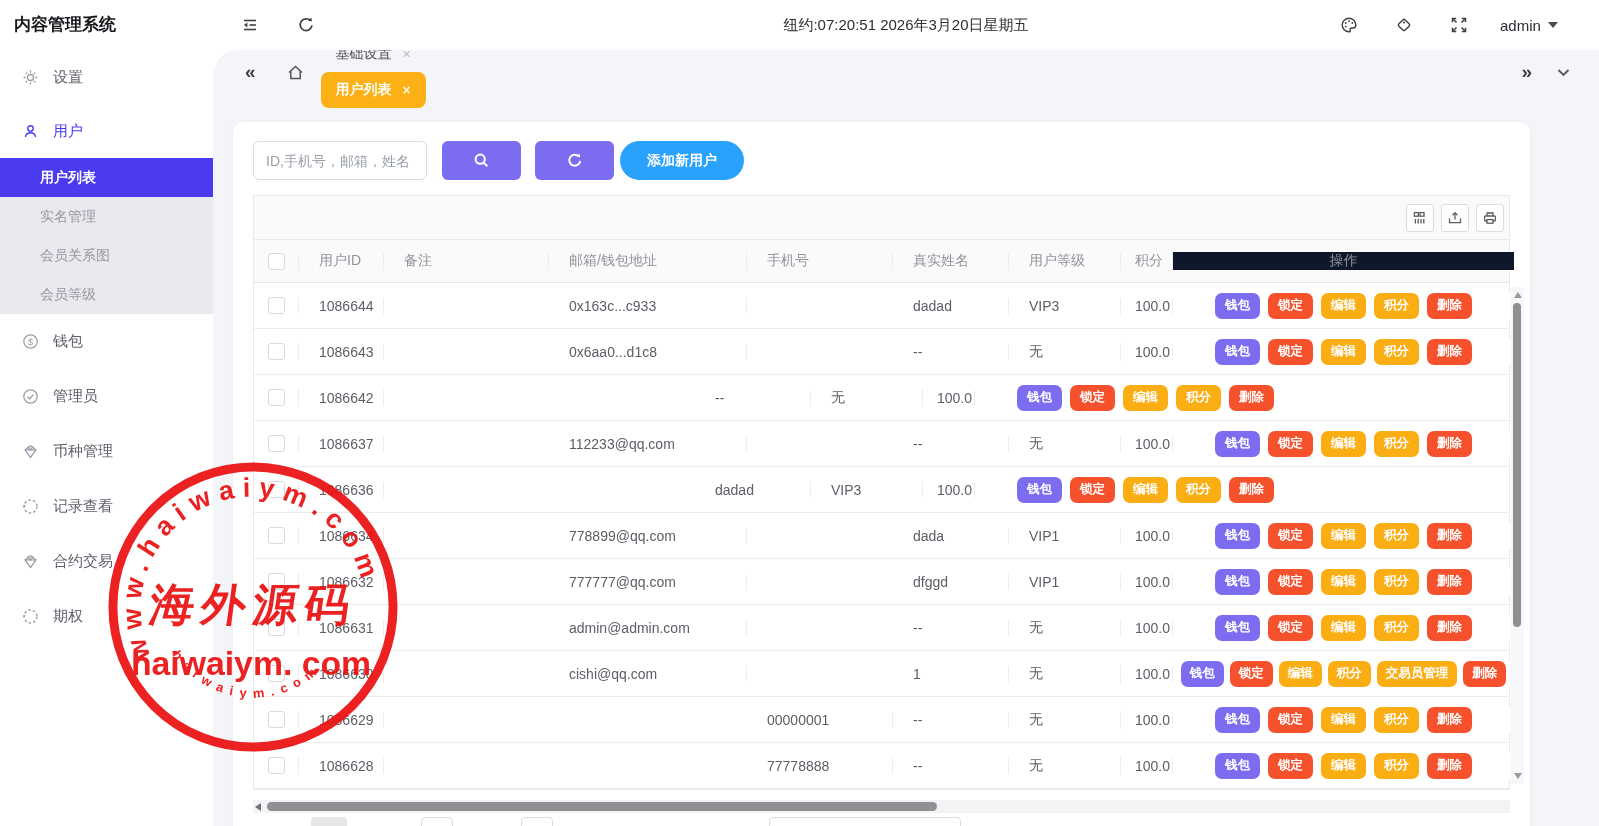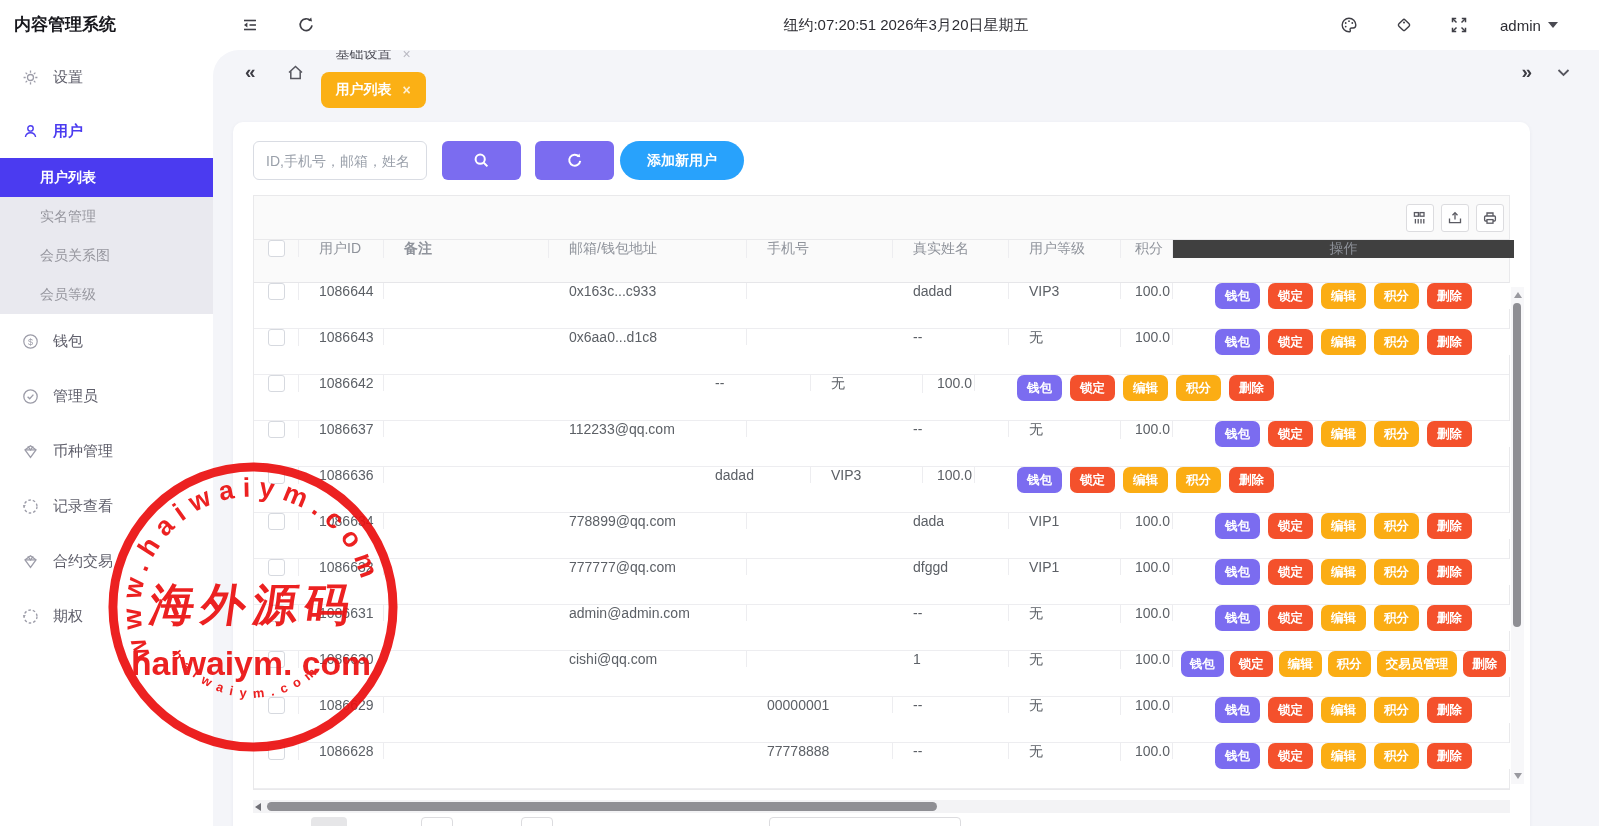--- a/index.html
+++ b/index.html
@@ -21,21 +21,21 @@
   .admin-box { position:absolute; left:1500px; top:0; height:50px; display:flex; align-items:center; gap:7px; cursor:pointer; }
   .admin-name { font-size:15px; color:#2d2d33; }
   .caret { width:0; height:0; border-left:5px solid transparent; border-right:5px solid transparent; border-top:6px solid #4a4a52; }
 
   
   .sidebar { position:absolute; left:0; top:50px; width:213px; height:676px; background:#fff; z-index:4; }
   .side-item { height:54px; display:flex; align-items:center; padding-left:22px; gap:14px; font-size:15px; color:#5f5f6b; cursor:pointer; }
   .side-item .si-icon { width:17px; height:17px; color:#9c9ca8; flex:none; }
   .side-item .si-icon svg { width:17px; height:17px; display:block; }
   .side-item.group2 { height:55px; }
-  .side-item.active { color:var(--primary); font-weight:bold; }
+  .side-item.active { color:var(--primary); font-weight:normal; }
   .side-item.active .si-icon { color:var(--primary); }
   .side-sub { background:#e9e9ef; padding:0; }
   .side-sub-item { height:39px; line-height:39px; padding-left:40px; font-size:14px; color:#97979f; cursor:pointer; }
   .side-sub-item.active { background:var(--primary); color:#fff; font-weight:bold; }
 
   
   .content { position:absolute; left:213px; top:50px; width:1386px; height:776px; background:#f4f5f9; border-top-left-radius:26px; z-index:3; }
 
   
   .tabrow { position:absolute; left:0; top:0; width:100%; height:44px; display:flex; align-items:center; }
@@ -62,29 +62,29 @@
   .btn-sq svg { width:17px; height:17px; }
   .btn-add { position:absolute; left:387px; top:19px; width:124px; height:39px; border:none; border-radius:20px; background:var(--blue); color:#fff; font-size:14px; font-weight:bold; cursor:pointer; font-family:inherit; }
 
   
   .table-box { position:absolute; left:20px; top:73px; width:1257px; border:1px solid #e9e9eb; }
   .tb-toolbar { height:44px; background:#fafafa; border-bottom:1px solid #e9e9eb; position:relative; }
   .mini-btn { position:absolute; top:8px; width:28px; height:28px; background:#fff; border:1px solid #dcdcdf; border-radius:3px; display:flex; align-items:center; justify-content:center; color:#5a5a62; cursor:pointer; }
   .mini-btn svg { width:16px; height:16px; }
   .mb-cols { right:75px; } .mb-export { right:40px; } .mb-print { right:5px; }
 
-  .trow { display:flex; align-items:flex-start; }
+  .trow { display:flex; align-items:center; }
   .thead { background:#fafafa; height:43px; border-bottom:1px solid #e6e6e9; }
   .tbody-row { height:46px; border-bottom:1px solid #ededf0; background:#fff; }
   .tcell { flex:none; display:flex; align-items:center; padding-left:20px; font-size:14px; color:#5c6066; border-right:1px solid #ededf0; overflow:hidden; white-space:nowrap; }
   .thead .tcell { color:#8f939b; }
   .cell-cb { width:45px; padding-left:0; justify-content:center; }
   .cell-op { width:341px; padding-left:0; justify-content:center; border-right:none; background:#fff; gap:8px; }
   .cell-op.tight { gap:6px; }
-  .thead .cell-op { background:#404040; }
+  .thead .cell-op { background:#0f172a; }
   .checkbox { width:17px; height:17px; border:1.5px solid #d6d9df; border-radius:3px; background:#fff; cursor:pointer; }
   .abtn { height:26px; padding:0 10px; border:none; border-radius:7px; color:#fff; font-size:12.5px; font-weight:bold; cursor:pointer; font-family:inherit; white-space:nowrap; }
   .abtn.purple { background:var(--purple-btn); }
   .abtn.red { background:var(--red-btn); }
   .abtn.amber { background:var(--amber-btn); }
   .cell-op.tight .abtn { padding:0 9px; }
 
   
   .vscroll { position:absolute; left:1278px; top:165px; width:13px; height:497px; background:#f7f7f9; z-index:6; }
   .vs-up, .vs-down { position:absolute; left:3px; width:0; height:0; border-left:4px solid transparent; border-right:4px solid transparent; cursor:pointer; }
@@ -314,21 +314,21 @@
                 <rect x="5" y="9.6" width="6" height="3.6" fill="#fff"></rect>
             </svg>
           </span>
         </div>
         <div id="table-host">
             <div class="trow thead">
               <div class="tcell cell-cb" style="width: 45px;">
                 <span class="checkbox"></span>
               </div>
               <div class="tcell" style="width: 85px;">用户ID</div>
-              <div class="tcell" style="width: 165px; font-weight: bold;">备注</div>
+              <div class="tcell" style="width: 165px;">备注</div>
               <div class="tcell" style="width: 198px;">邮箱/钱包地址</div>
               <div class="tcell" style="width: 146px;">手机号</div>
               <div class="tcell" style="width: 116px; font-family: Liberation Serif, serif;">真实姓名</div>
               <div class="tcell" style="width: 112px;">用户等级</div>
               <div class="tcell" style="width: 52px; padding-left: 14px;">积分</div>
               <div class="tcell cell-op" style="width: 341px;">操作</div>
             </div>
             <div class="trow tbody-row">
               <div class="tcell cell-cb" style="width: 45px;">
                 <span class="checkbox"></span>

